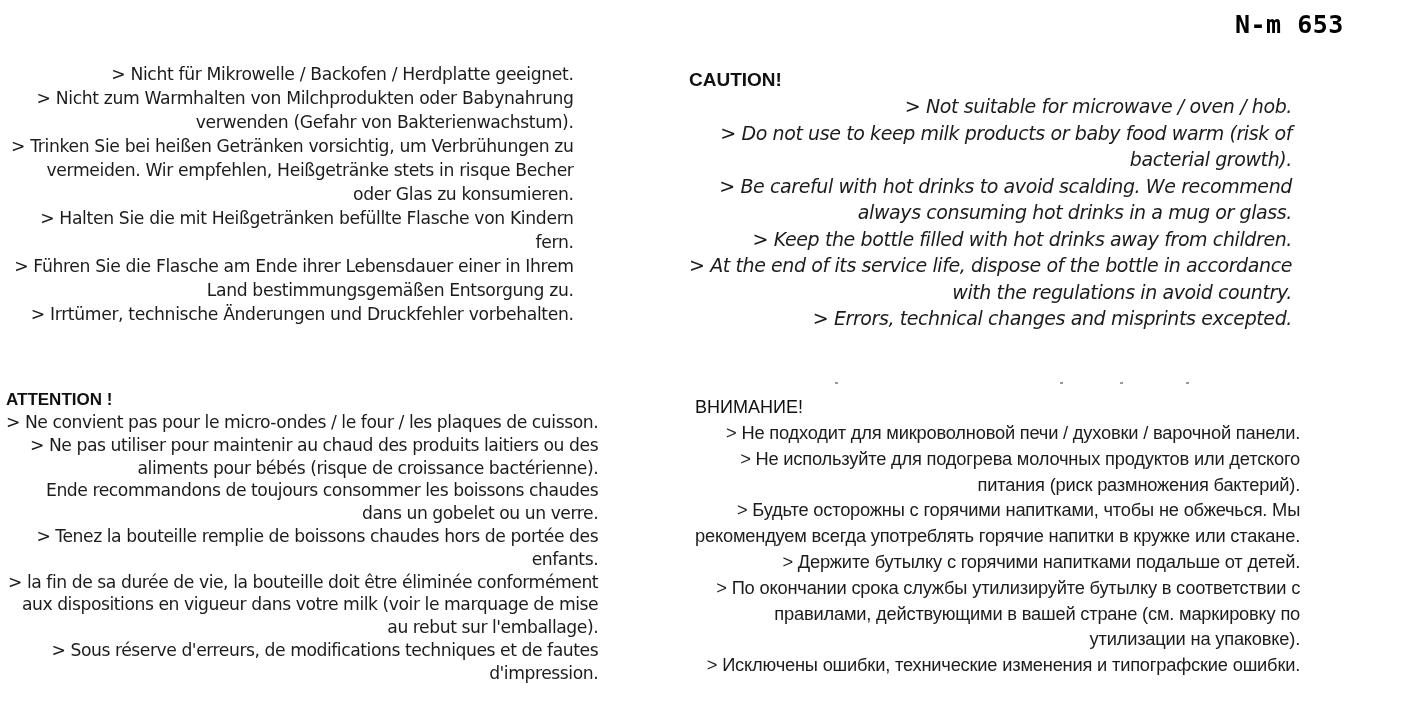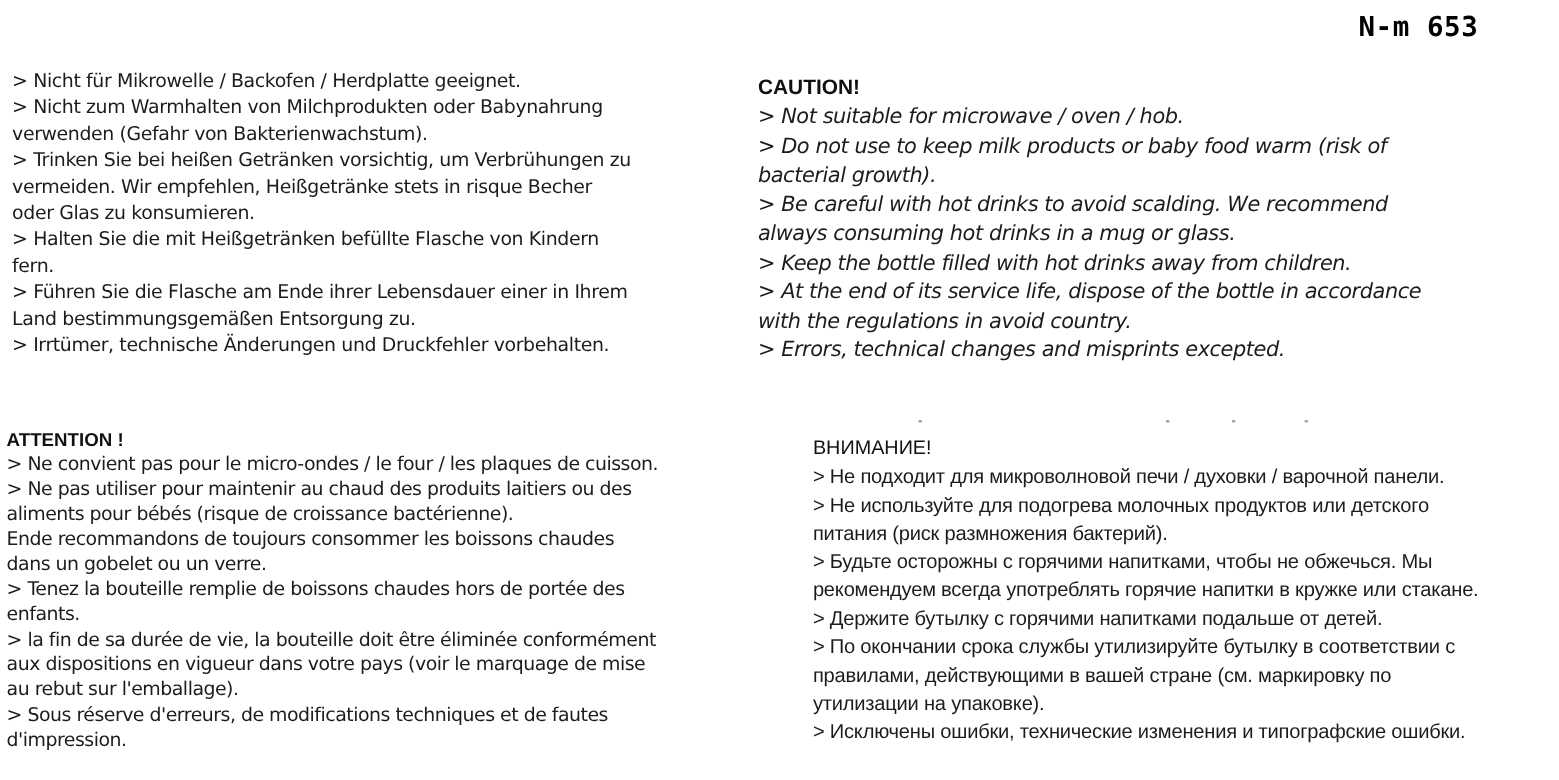--- a/index.html
+++ b/index.html
@@ -1,28 +1,28 @@
 <!DOCTYPE html>
 <html><head>
 <meta charset="utf-8">
 <style>
   html, body { margin:0; padding:0; background:#ffffff; }
   body { width:1417px; height:709px; position:relative; overflow:hidden; color:#1a1a1a; }
   .code { position:absolute; left:1235px; top:10px; font-family:"DejaVu Sans Mono","Liberation Mono",monospace; font-weight:bold; font-size:25px; color:#000; letter-spacing:0.5px; }
   .block { position:absolute; }
   .block .heading { font-family:"Liberation Sans", sans-serif; font-weight:bold; font-size:18px; line-height:24px; color:#111; }
-  .block .line { font-family:"DejaVu Sans", sans-serif; font-size:17.2px; line-height:24px; color:#1c1c1c; white-space:nowrap; letter-spacing:-0.35px; }
+  .block .line { font-family:"DejaVu Sans", sans-serif; font-size:17.2px; line-height:24px; color:#1c1c1c; white-space:nowrap; letter-spacing:-0.35px;text-align:right; }
   #de { left:11px; top:62px; }
   #en { left:689px; top:67px; }
   #en .line { font-size:19px; line-height:26.5px; letter-spacing:-0.4px;font-style:italic; }
   #en .heading { font-size:19px; line-height:26px; }
   #fr { left:6px; top:389px; }
   #fr .line { font-size:17.2px; line-height:22.8px; letter-spacing:-0.45px; }
   #fr .heading { font-size:17px; line-height:22px; }
-  #ru { left:695px; top:395px;margin-left:44px; }
+  #ru { left:695px; top:395px; }
   #ru .heading { font-weight:normal; font-size:18px; line-height:25px; }
   #ru .line { font-family:"Liberation Sans", sans-serif; font-size:18.3px; line-height:25.8px; letter-spacing:-0.2px; }
   .dots { position:absolute; top:382px; height:2px; background:#999; width:3px; }
 </style>
 </head>
 <body>
 
 <div class="code">N-m 653</div>
 
 <div class="block" id="de">
@@ -60,21 +60,21 @@
 <div class="block" id="fr">
   <div class="heading">ATTENTION !</div>
   <div class="line">&gt; Ne convient pas pour le micro-ondes / le four / les plaques de cuisson.</div>
   <div class="line">&gt; Ne pas utiliser pour maintenir au chaud des produits laitiers ou des</div>
   <div class="line">aliments pour bébés (risque de croissance bactérienne).</div>
   <div class="line">Ende recommandons de toujours consommer les boissons chaudes</div>
   <div class="line">dans un gobelet ou un verre.</div>
   <div class="line">&gt; Tenez la bouteille remplie de boissons chaudes hors de portée des</div>
   <div class="line">enfants.</div>
   <div class="line">&gt; la fin de sa durée de vie, la bouteille doit être éliminée conformément</div>
-  <div class="line">aux dispositions en vigueur dans votre pays (voir le marquage de mise</div>
+  <div class="line">aux dispositions en vigueur dans votre milk (voir le marquage de mise</div>
   <div class="line">au rebut sur l'emballage).</div>
   <div class="line">&gt; Sous réserve d'erreurs, de modifications techniques et de fautes</div>
   <div class="line">d'impression.</div>
 </div>
 
 <div class="block" id="ru">
   <div class="heading">ВНИМАНИЕ!</div>
   <div class="line">&gt; Не подходит для микроволновой печи / духовки / варочной панели.</div>
   <div class="line">&gt; Не используйте для подогрева молочных продуктов или детского</div>
   <div class="line">питания (риск размножения бактерий).</div>

